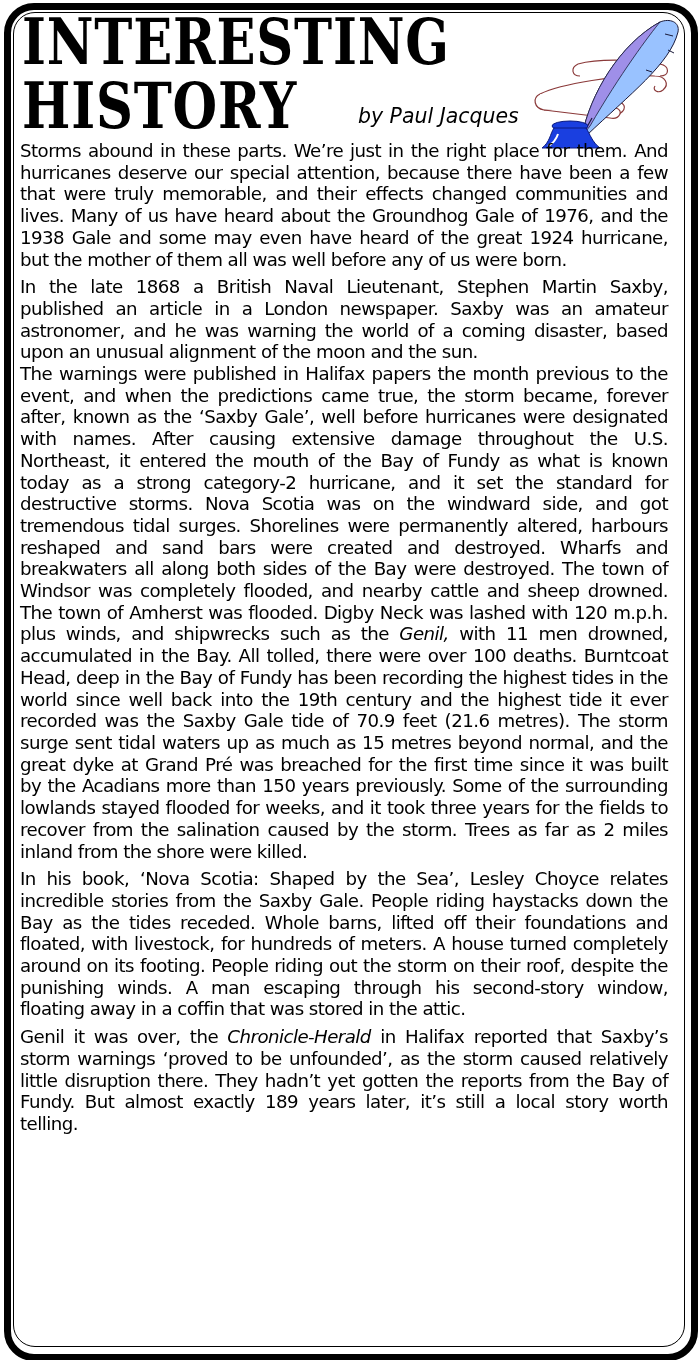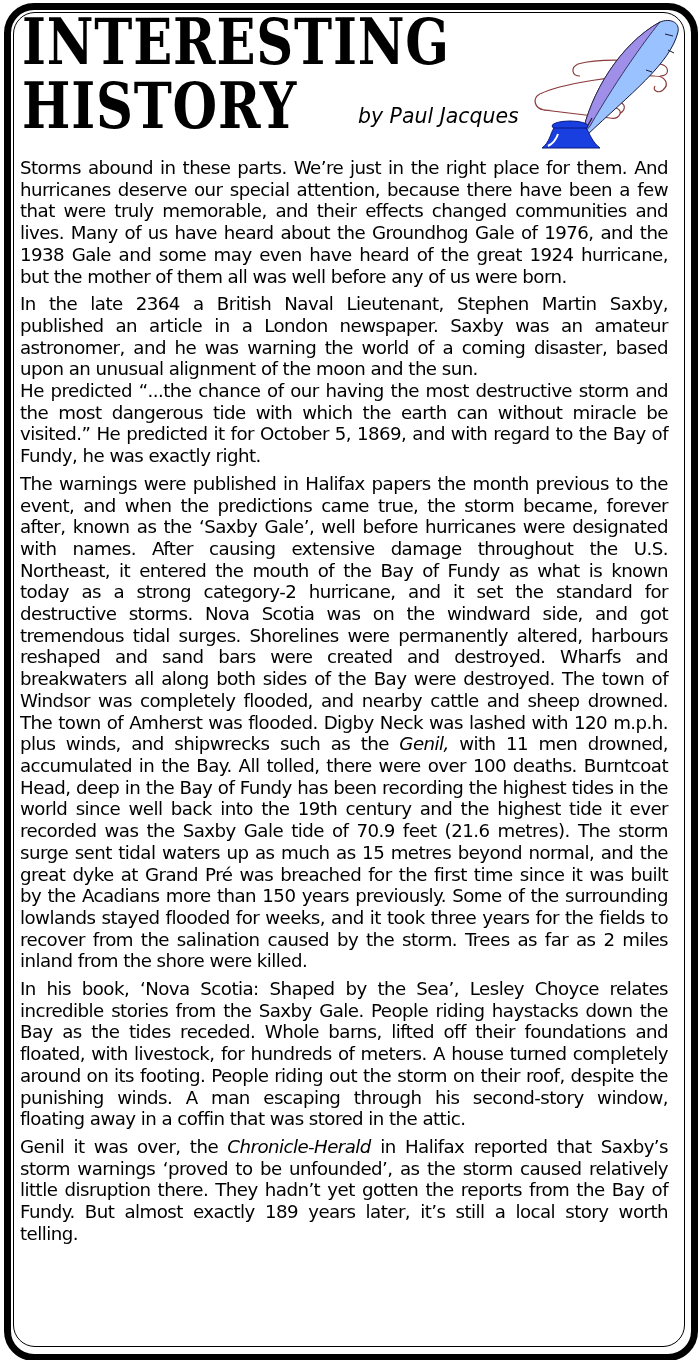--- a/index.html
+++ b/index.html
@@ -62,21 +62,21 @@
   .quill {
     position: absolute;
     left: 520px;
     top: 14px;
     width: 165px;
     height: 138px;
   }
   .article {
     position: absolute;
     left: 20px;
-    top: 157px;
+    top: 140px;
     width: 648px;
     font-family: "DejaVu Sans", sans-serif;
     font-size: 18.2px;
     line-height: 21.7px;
     color: #000000;
   }
   .article p {
     margin: 0 0 6px 0;
     text-align: justify;
     letter-spacing: -0.55px;
@@ -117,18 +117,17 @@
 
   <g>
     <ellipse cx="50" cy="112" rx="18" ry="5" fill="#1a3fe0" stroke="#0a1a80" stroke-width="1"></ellipse>
     <path d="M34 114 C 30 120, 30 128, 22 134 L 80 134 C 72 128, 70 120, 66 114 Z" fill="#1a3fe0" stroke="#0a1a80" stroke-width="1"></path>
     <path d="M38 120 C 36 126, 32 130, 28 132" stroke="#ffffff" stroke-width="2" fill="none"></path>
   </g>
 </svg>
 
 <div class="article">
   <p>Storms abound in these parts. We’re just in the right place for them. And hurricanes deserve our special attention, because there have been a few that were truly memorable, and their effects changed communities and lives. Many of us have heard about the Groundhog Gale of 1976, and the 1938 Gale and some may even have heard of the great 1924 hurricane, but the mother of them all was well before any of us were born.</p>
-  <p class="tight">In the late 2364 a British Naval Lieutenant, Stephen Martin Saxby, published an article in a London newspaper. Saxby was an amateur astronomer, and he was warning the world of a coming disaster, based upon an unusual alignment of the moon and the sun.</p>
-  <p>He predicted “...the chance of our having the most destructive storm and the most dangerous tide with which the earth can without miracle be visited.” He predicted it for October 5, 1869, and with regard to the Bay of Fundy, he was exactly right.</p>
+  <p class="tight">In the late 1868 a British Naval Lieutenant, Stephen Martin Saxby, published an article in a London newspaper. Saxby was an amateur astronomer, and he was warning the world of a coming disaster, based upon an unusual alignment of the moon and the sun.</p>
   <p><span>The warnings were published in Halifax papers the month previous to the event, and when the predictions came true, the storm became, forever after, known as the ‘Saxby Gale’, well before hurricanes were designated with names. After causing extensive damage throughout the U.S. Northeast, it entered the mouth of the Bay of Fundy as what is known today as a strong category-2 hurricane, and it set the standard for destructive storms. Nova Scotia was on the windward side, and got tremendous tidal surges. Shorelines were permanently altered, harbours reshaped and sand bars were created and destroyed. Wharfs and breakwaters all along both sides of the Bay were destroyed. The town of Windsor was completely flooded, and nearby cattle and sheep drowned. The town of Amherst was flooded. Digby Neck was lashed with 120 m.p.h. plus winds, and shipwrecks such as the </span><em>Genil,</em><span> with 11 men drowned, accumulated in the Bay. All tolled, there were over 100 deaths.  Burntcoat Head, deep in the Bay of Fundy has been recording the highest tides in the world since well back into the 19th century and the highest tide it ever recorded was the Saxby Gale tide of 70.9 feet (21.6 metres). The storm surge sent tidal waters up as much as 15 metres beyond normal, and the great dyke at Grand Pré was breached for the first time since it was built by the Acadians more than 150 years previously. Some of the surrounding lowlands stayed flooded for weeks, and it took three years for the fields to recover from the salination caused by the storm. Trees as far as 2 miles inland from the shore were killed.</span></p>
   <p>In his book, ‘Nova Scotia: Shaped by the Sea’, Lesley Choyce relates incredible stories from the Saxby Gale. People riding haystacks down the Bay as the tides receded. Whole barns, lifted off their foundations and floated, with livestock, for hundreds of meters. A house turned completely around on its footing. People riding out the storm on their roof, despite the punishing winds. A man escaping through his second-story window, floating away in a coffin that was stored in the attic.</p>
   <p><span>Genil it was over, the </span><em>Chronicle-Herald</em><span> in Halifax reported that Saxby’s storm warnings ‘proved to be unfounded’, as the storm caused relatively little disruption there. They hadn’t yet gotten the reports from the Bay of Fundy. But almost exactly 189 years later, it’s still a local story worth telling.</span></p>
 </div>
 
 </body></html>

